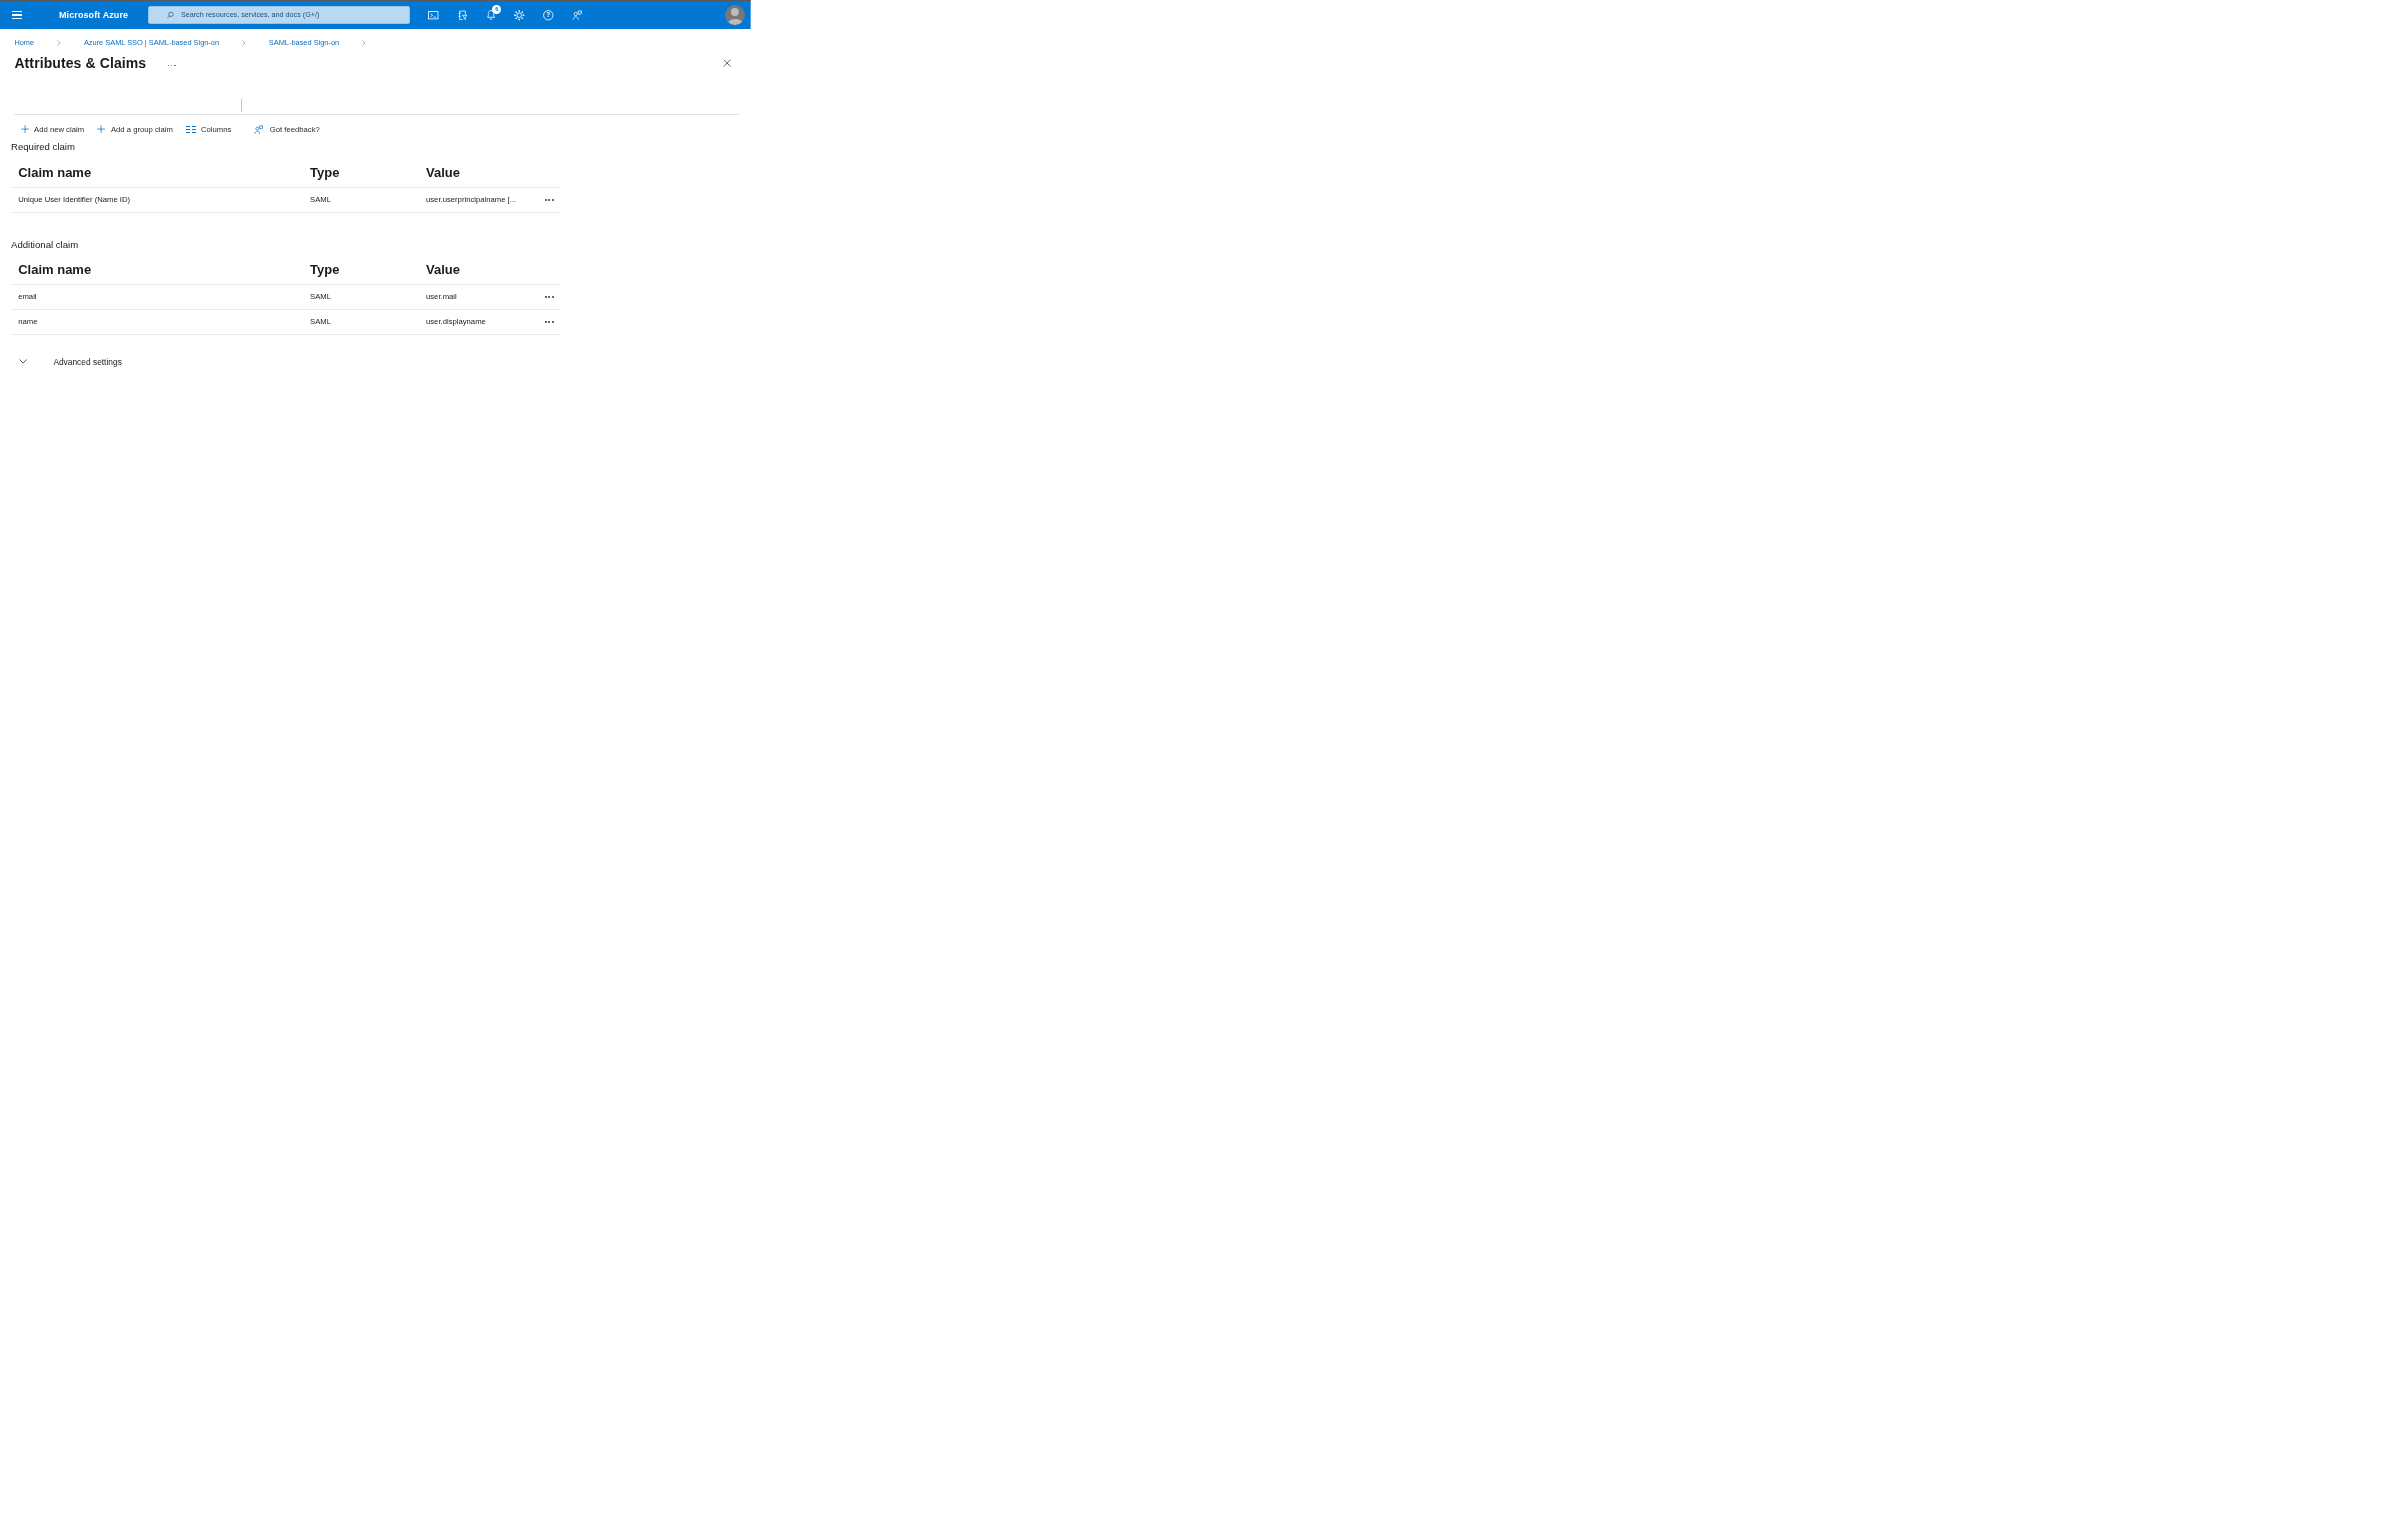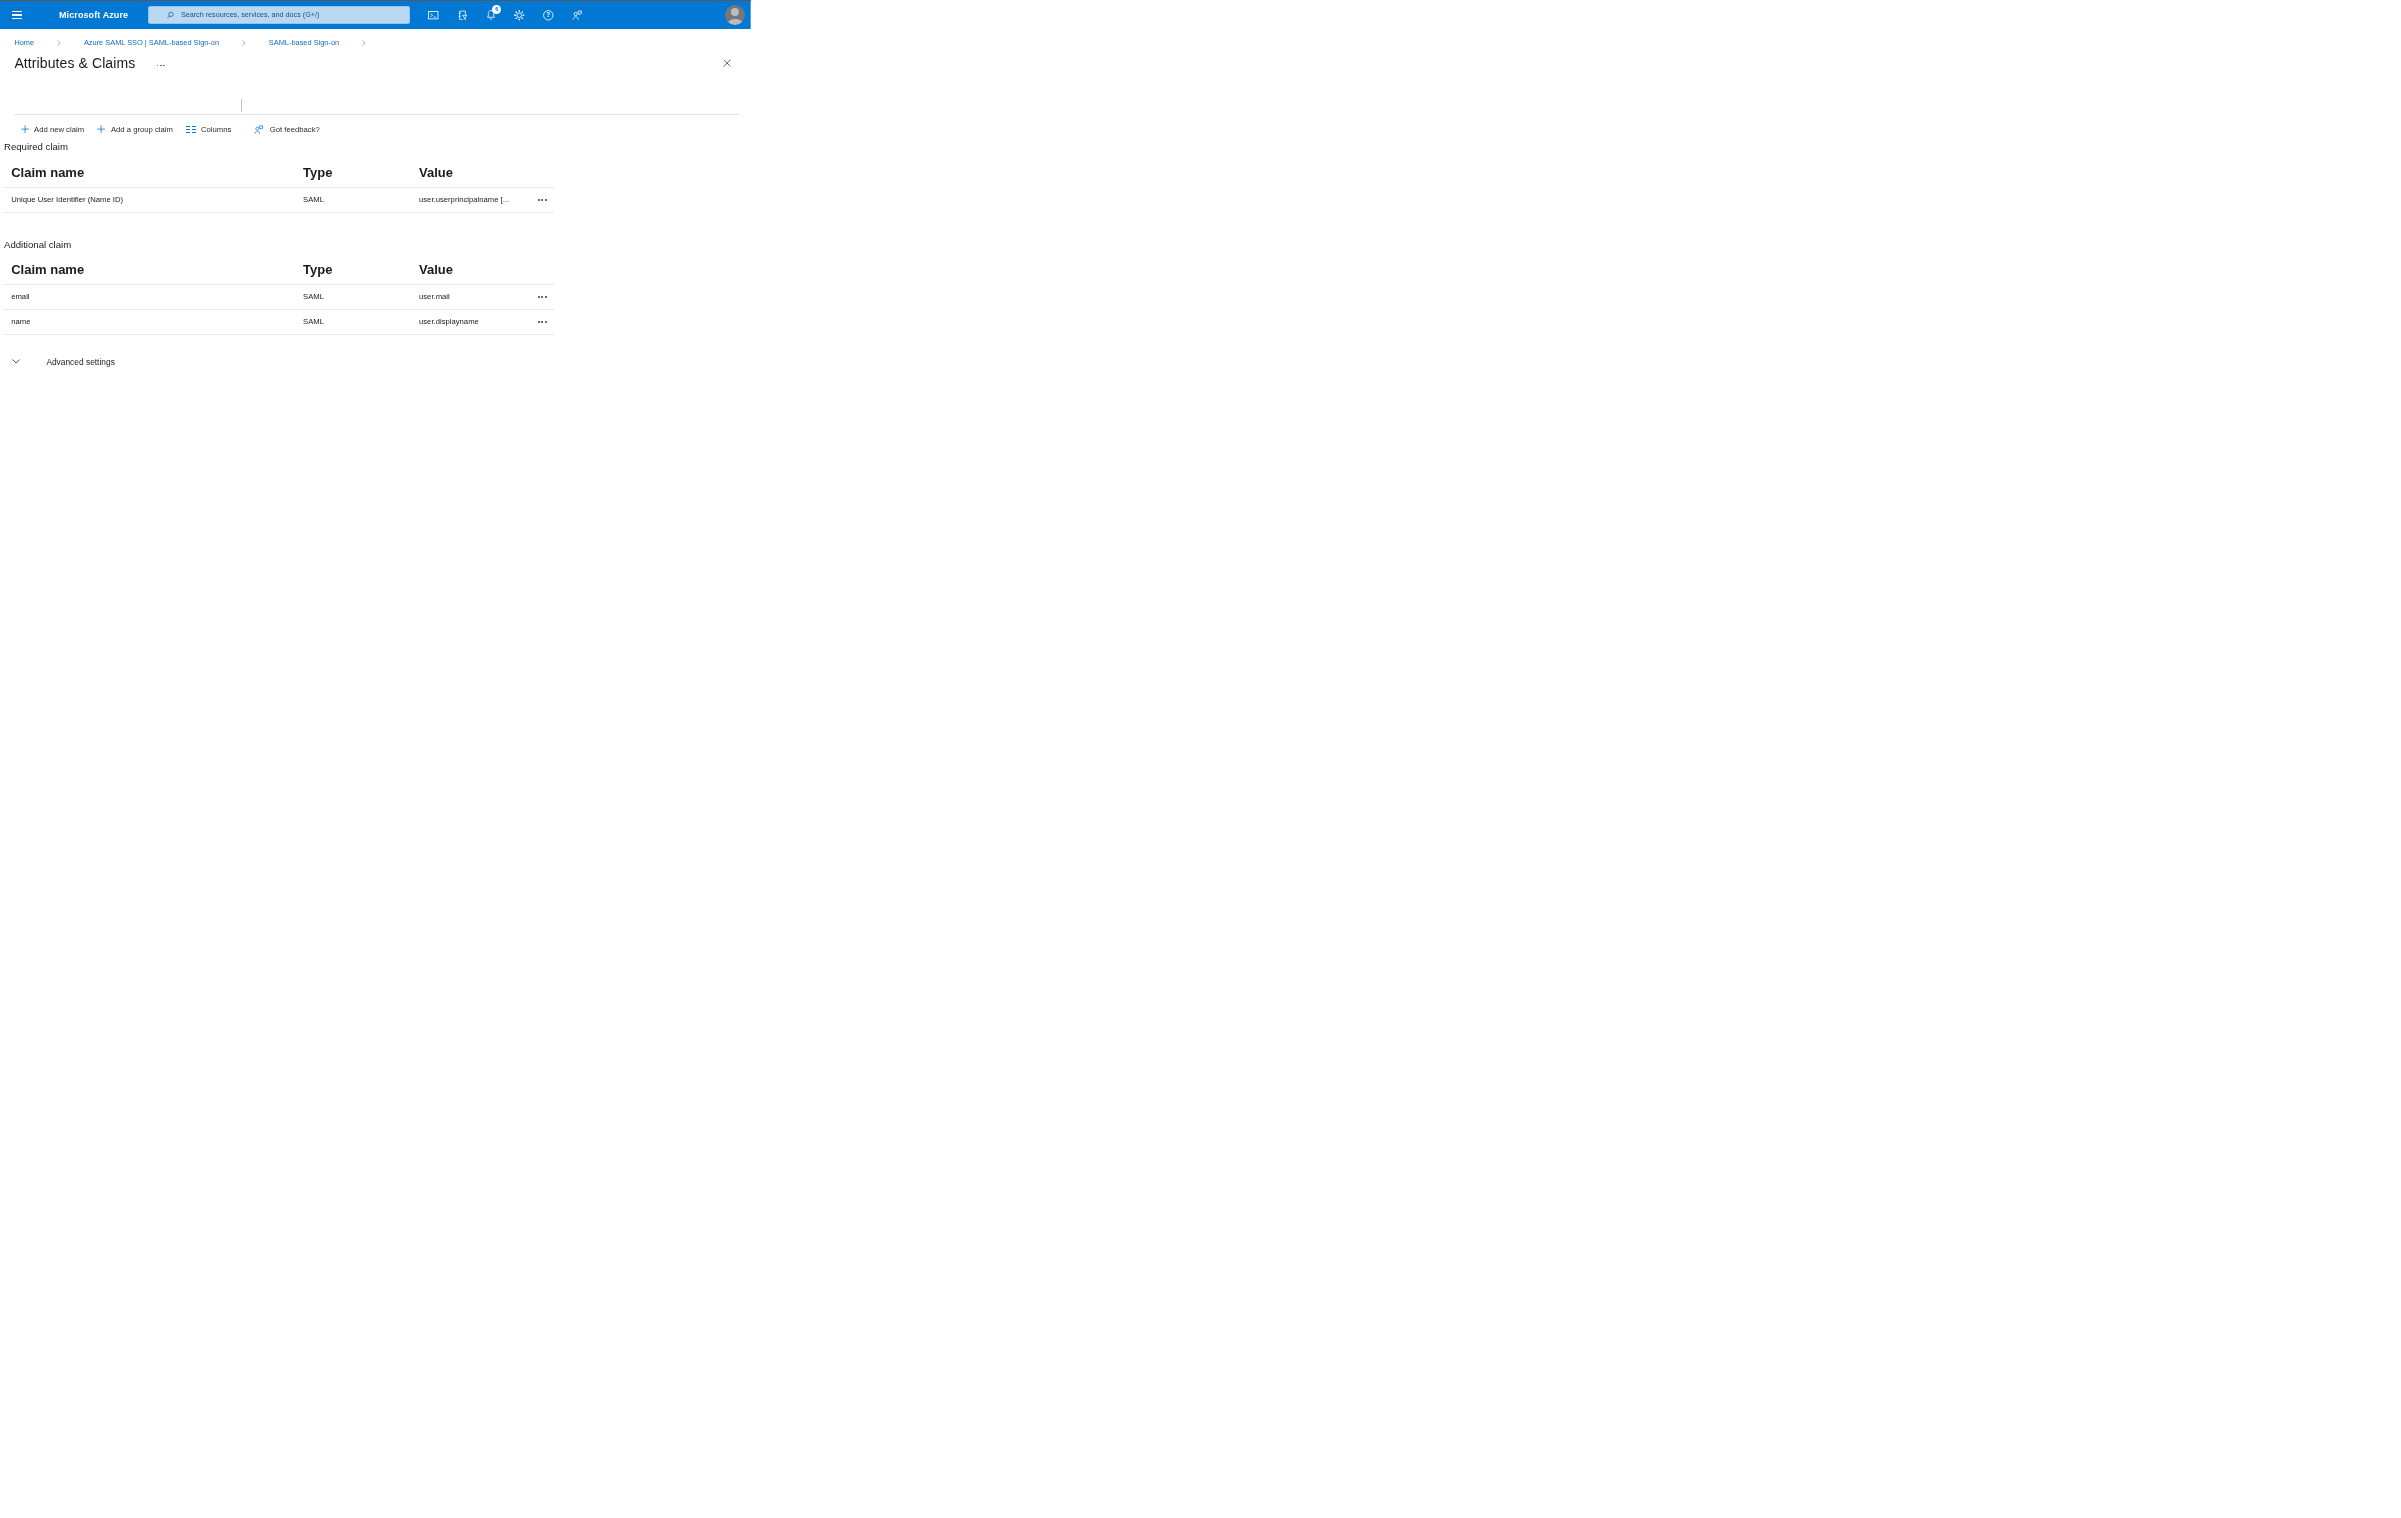--- a/index.html
+++ b/index.html
@@ -54,39 +54,39 @@
   
   .breadcrumb {
     margin: 9px 0 0 14.4px; display: flex; align-items: center; gap: 23px;
     font-size: 7.4px; line-height: 9.6px;
   }
   .breadcrumb a { color: #0f6cbd; text-decoration: none; cursor: pointer; white-space: nowrap; }
   .crumb-sep { display: flex; align-items: center; }
 
   
   .title-row { display: flex; align-items: center; margin: 4.8px 19.7px 0 14.4px; height: 21px; }
-  .page-title { margin: 0; font-size: 14px; font-weight: 400; letter-spacing: 0.1px; color: #1a1a1a; }
+  .page-title { margin: 0; font-size: 14px; font-weight: 700; letter-spacing: 0.1px; color: #1a1a1a; }
   .more-dots { margin-left: 21.6px; margin-top: 4.8px; display: flex; gap: 1.9px; cursor: pointer; }
   .more-dots i { width: 1.4px; height: 1.4px; border-radius: 50%; background: #5f5f5f; }
   .close-btn { margin-left: auto; cursor: pointer; display: flex; align-items: center; }
 
   
   .toolbar { margin: 23px 12px 0 14.4px; height: 18px; display: flex; align-items: center; }
   .tb-btn {
     display: flex; align-items: center; gap: 5.3px; padding: 0 6.7px; height: 17.3px;
     font-size: 7.7px; color: #2b2b2b; cursor: pointer; white-space: nowrap; margin-top: 48px;
   }
   .tb-btn:first-child { padding-left: 6.2px; }
   .cols-icon { display: grid; grid-template-columns: 3.8px 3.8px; gap: 1.7px 1.9px; }
   .cols-icon i { height: 1.2px; background: #0078d4; display: block; }
   .tb-divider { width: 0.5px; height: 13px; background: #c8c6c4; margin: 0 4.8px 0 2.9px; }
   .toolbar-rule { margin: 0 12px 0 14.4px; height: 1px; background: #e1e1e1; }
 
   
-  .content { margin-left: 4px; width: 550px; }
+  .content { margin-left: 11px; width: 550px; }
   .section-heading { margin: 26px 0 0; font-size: 9.6px; font-weight: 400; color: #1b1b1b; }
   .tbl-head { display: flex; align-items: flex-end; padding: 12.5px 0 6.7px; font-size: 13px; font-weight: 700; }
   .tbl-head { border-bottom: 1px solid #e8e8e8; }
   .c-name { flex: 0 0 299px; padding-left: 7.2px; }
   .c-type { flex: 0 0 116px; }
   .c-value { flex: 1 1 auto; min-width: 0; }
   .c-menu { flex: 0 0 29px; display: flex; justify-content: flex-end; padding-right: 7.2px; }
   .tbl-row { display: flex; align-items: center; height: 25px; font-size: 7.7px; border-bottom: 1px solid #e9e9e9; cursor: pointer; }
   .row-dots { display: flex; gap: 1.7px; cursor: pointer; padding: 2.9px 0; }
   .row-dots i { width: 1.9px; height: 1.9px; border-radius: 50%; background: #3b3b3b; }

